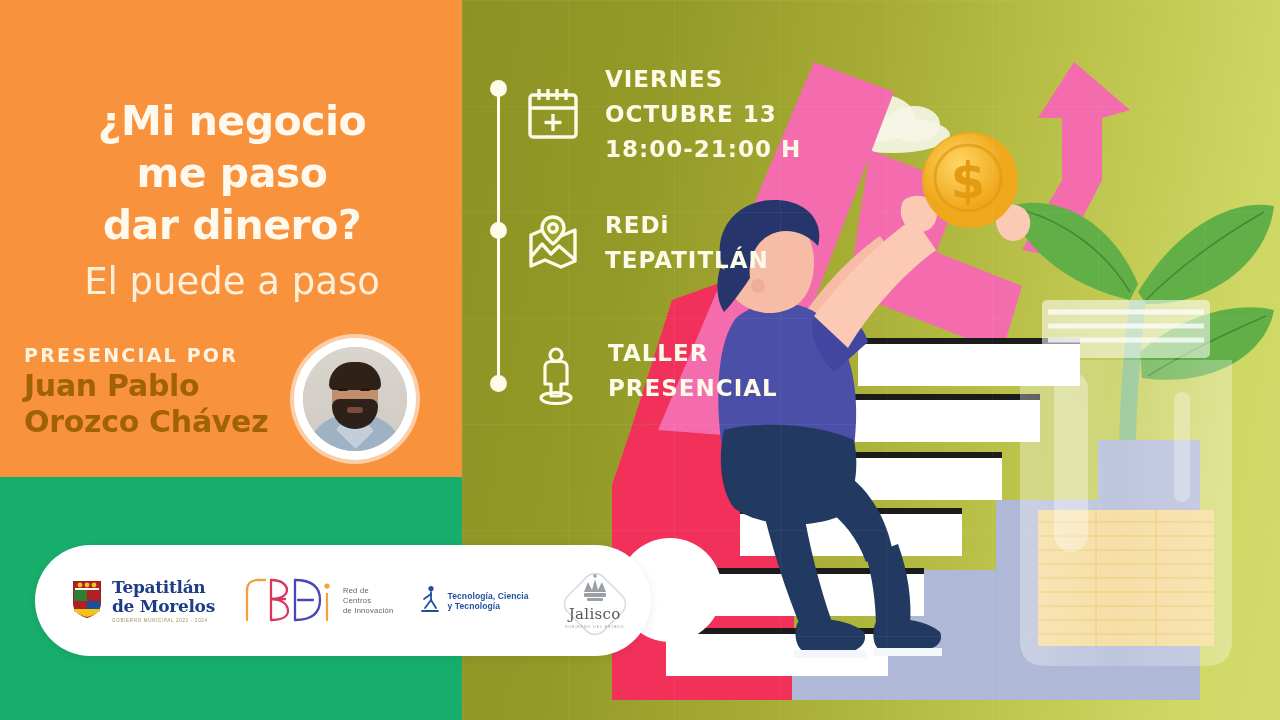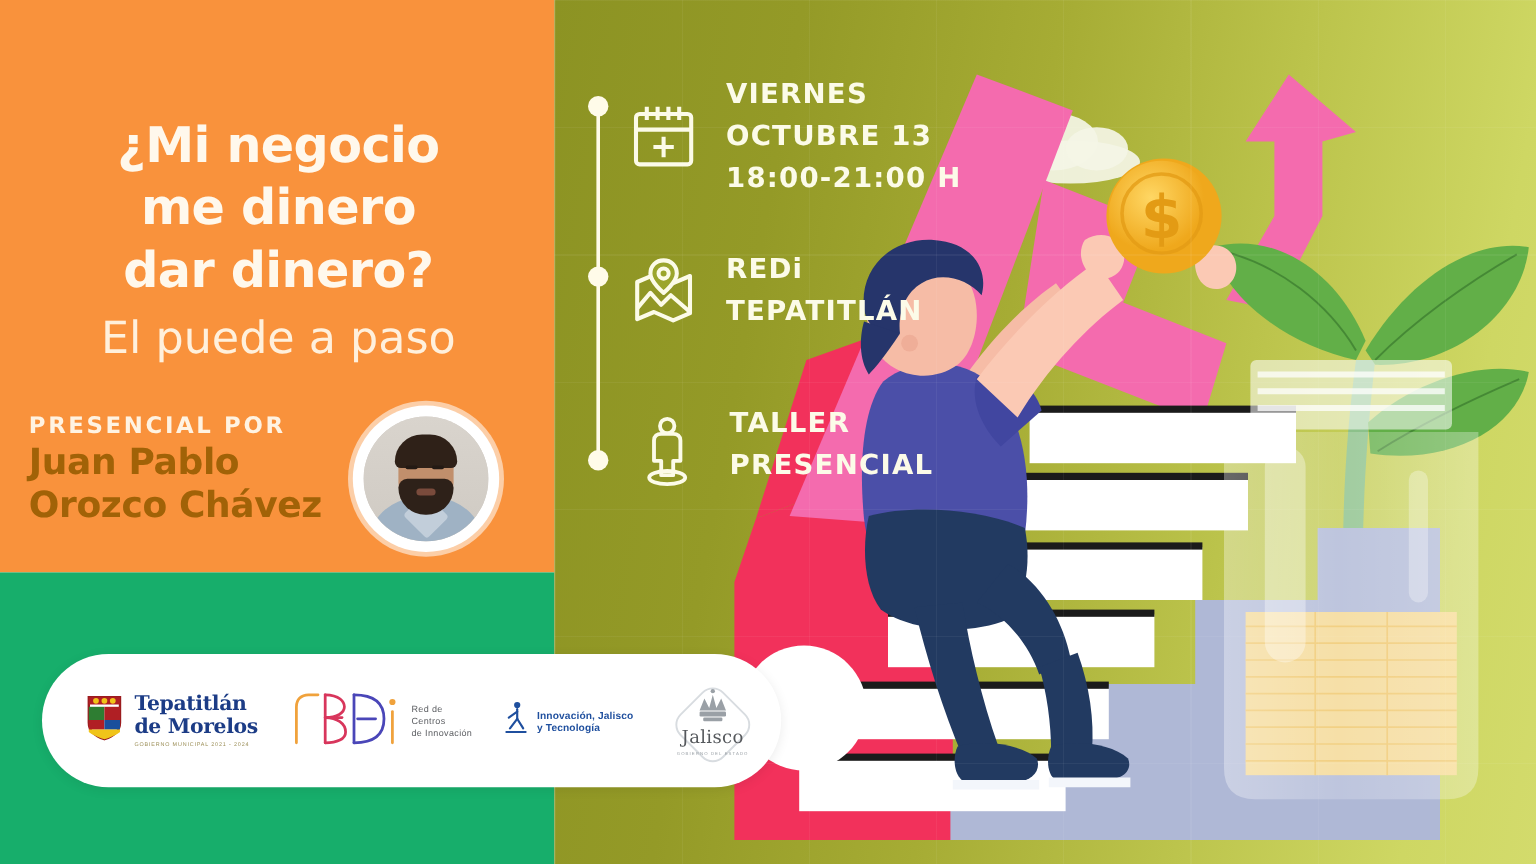--- a/index.html
+++ b/index.html
@@ -335,21 +335,21 @@
         <text x="506" y="198" text-anchor="middle" font-family="DejaVu Sans, sans-serif" font-size="50" font-weight="bold" fill="#E39B14">$</text>
       </g>
 
     </svg>
   </div>
 
   <div class="bg-grid"></div>
 
   <div class="title-block">
     <div class="title-line">¿Mi negocio</div>
-    <div class="title-line">me dinero</div>
+    <div class="title-line">me paso</div>
     <div class="title-line">dar dinero?</div>
     <div class="subtitle">El puede a paso</div>
   </div>
 
   <div class="presenter-block">
     <div class="presenter-label">PRESENCIAL POR</div>
     <div class="presenter-name">Juan Pablo</div>
     <div class="presenter-name">Orozco Chávez</div>
   </div>
 
@@ -472,21 +472,21 @@
         <svg width="22" height="30" viewBox="0 0 22 30" fill="none" stroke="#1f4f9e" stroke-width="1.8" stroke-linecap="round">
           <circle cx="12" cy="4.5" r="2.6" fill="#1f4f9e" stroke="none"></circle>
           <path d="M12 8 L12 16"></path>
           <path d="M12 10 L5 15"></path>
           <path d="M12 16 L6 24"></path>
           <path d="M12 16 L17 24"></path>
           <path d="M3 27 L19 27"></path>
         </svg>
       </span>
       <span class="ict-text">
-        <div>Innovación, Jalisco</div>
+        <div>Tecnología, Ciencia</div>
         <div>y Tecnología</div>
       </span>
     </div>
 
     <div class="logo-slot slot-jal">
       <span style="position:relative;display:inline-block;width:72px;height:78px;">
         <svg width="72" height="78" viewBox="0 0 72 78" style="position:absolute;left:0;top:0;">
           <rect x="11" y="17" width="50" height="50" rx="12" transform="rotate(45 36 42)" fill="#FFFFFF" stroke="#D8DCE0" stroke-width="1.6"></rect>
           <g fill="#9aa0a6">
             <path d="M25 30 L29 20 L33 28 L36 17 L39 28 L43 20 L47 30 Z"></path>

